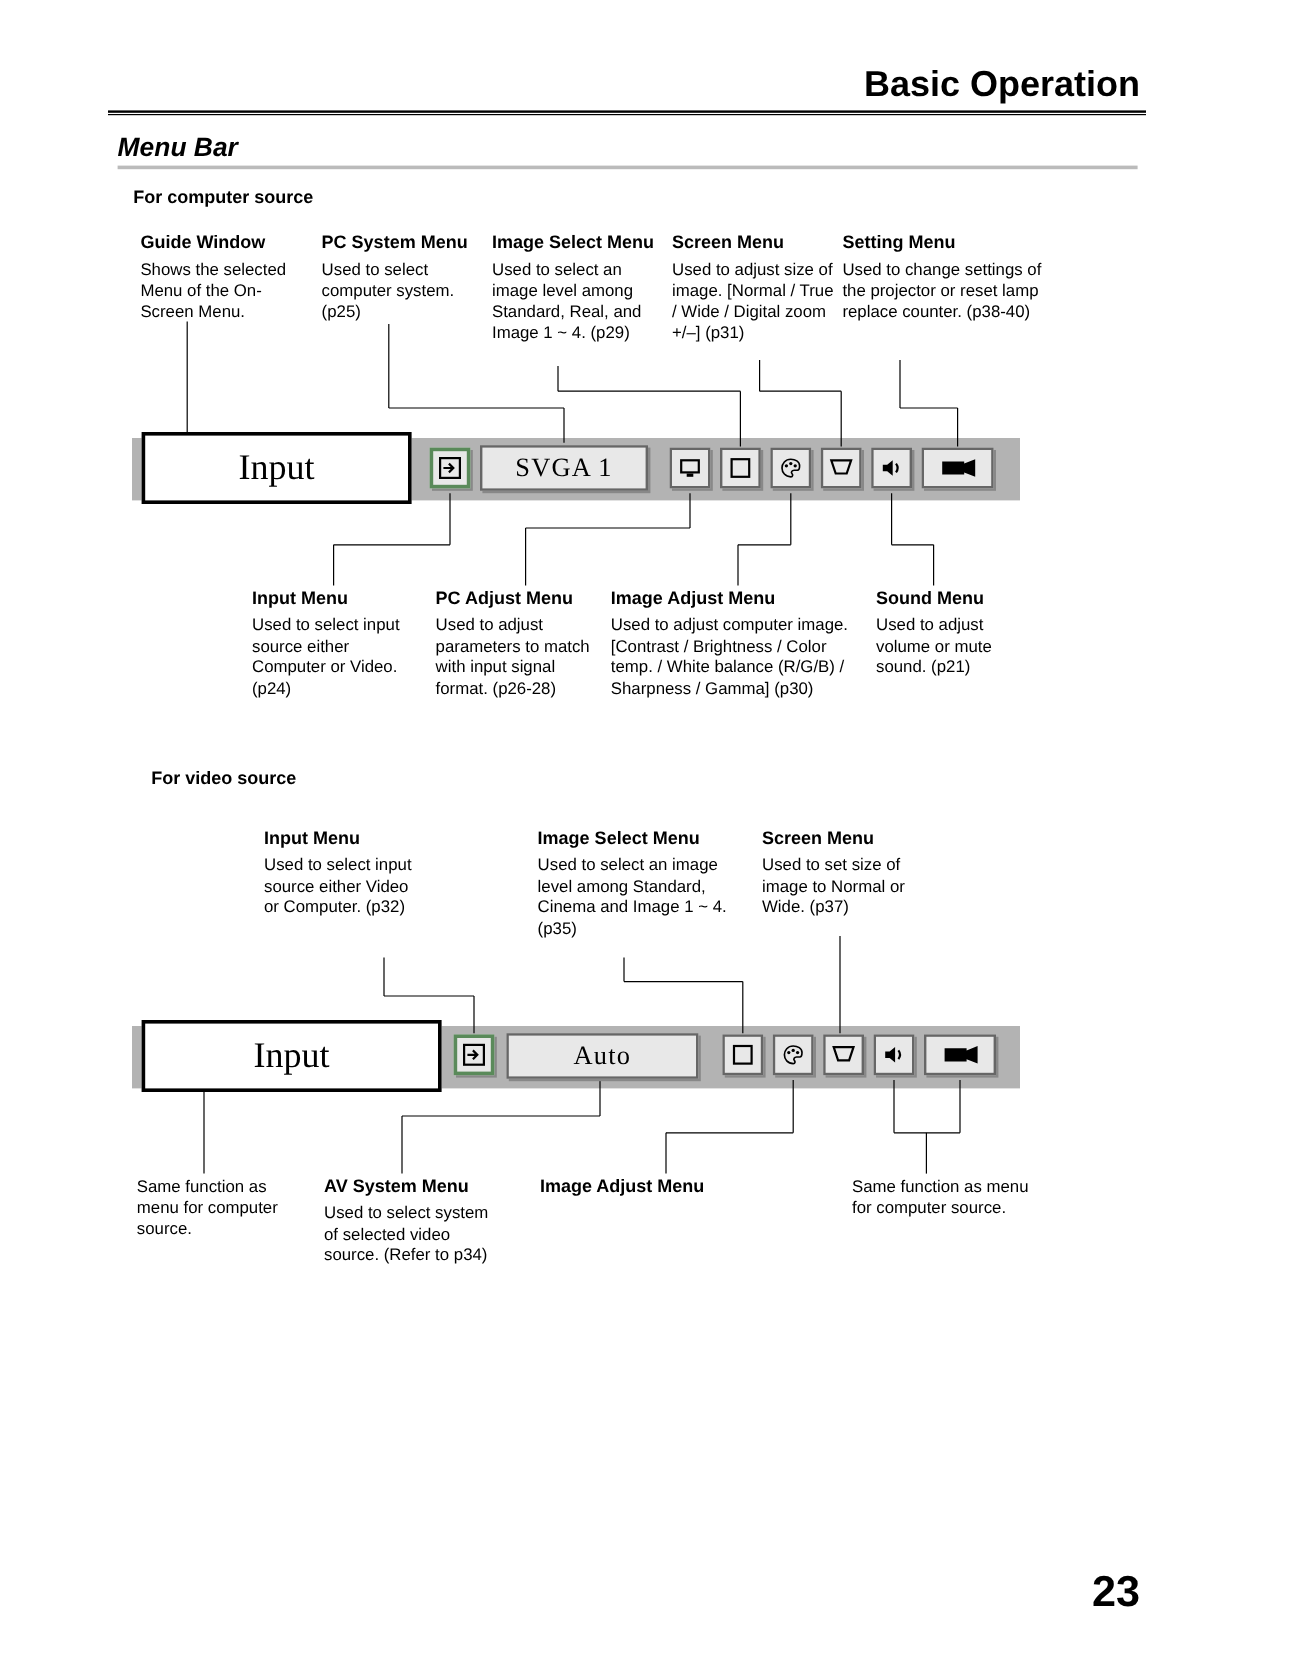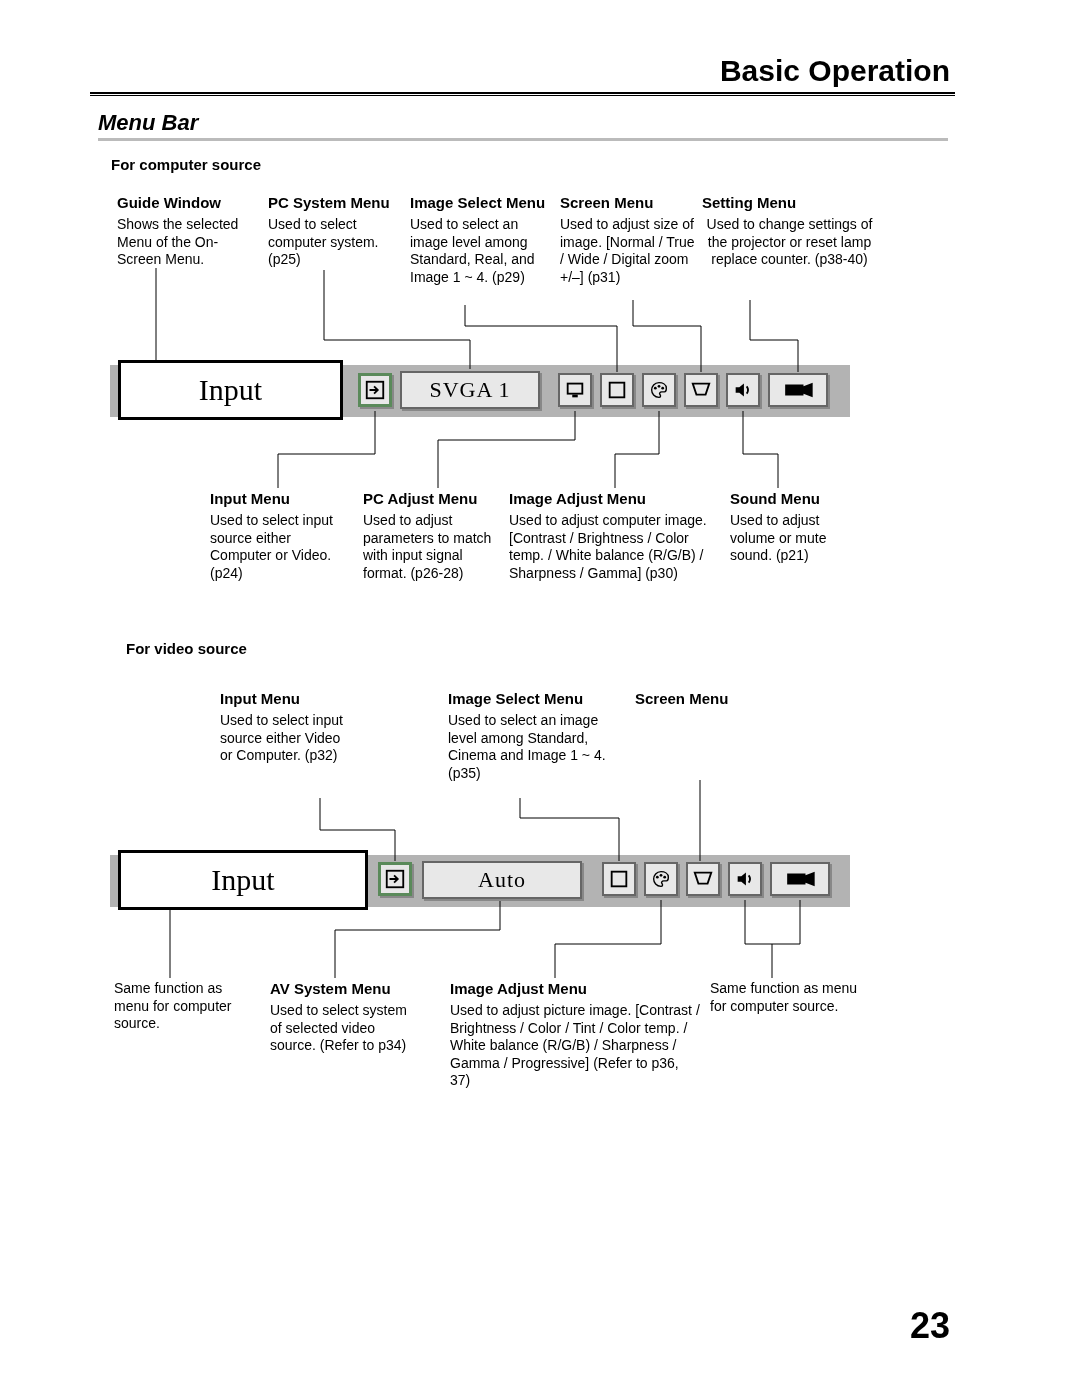--- a/index.html
+++ b/index.html
@@ -152,21 +152,21 @@
   <div class="callout-title" style="left:268px; top:194px;">PC System Menu</div>
   <div class="callout-body" style="left:268px; top:216px; width:130px;">Used to select computer system. (p25)</div>
 
   <div class="callout-title" style="left:410px; top:194px;">Image Select Menu</div>
   <div class="callout-body" style="left:410px; top:216px; width:140px;">Used to select  an image level among Standard, Real, and Image 1 ~ 4. (p29)</div>
 
   <div class="callout-title" style="left:560px; top:194px;">Screen Menu</div>
   <div class="callout-body" style="left:560px; top:216px; width:135px;">Used to adjust size of image.  [Normal / True / Wide / Digital zoom +/–] (p31)</div>
 
   <div class="callout-title" style="left:702px; top:194px;">Setting Menu</div>
-  <div class="callout-body" style="left:702px; top:216px; width:175px;text-align:center;">Used to change settings of the projector or reset  lamp replace counter. (p38-40)</div>
+  <div class="callout-body" style="left:702px; top:216px; width:175px;">Used to change settings of the projector or reset  lamp replace counter. (p38-40)</div>
 
   <div class="menubar" style="left:110px; top:365px; width:740px;"></div>
   <div class="guide-window" style="left:118px; top:360px; width:225px;">
     <span>Input</span>
   </div>
 
   <div class="icon-box active" style="left:358px; top:373px;">
     <svg class="icon-svg" viewBox="0 0 24 24">
         <rect x="3" y="3" width="18" height="18" fill="none" stroke="#000" stroke-width="2"></rect>
         <path d="M6 12 h8 M11 8 l4 4 -4 4" fill="none" stroke="#000" stroke-width="2"></path>
@@ -264,20 +264,21 @@
 
   <div class="subsection" style="left:98px; top:640px;margin-left:28px;">For video source</div>
 
   <div class="callout-title" style="left:220px; top:690px;">Input Menu</div>
   <div class="callout-body" style="left:220px; top:712px; width:135px;">Used to select input source either Video or Computer.  (p32)</div>
 
   <div class="callout-title" style="left:448px; top:690px;">Image Select Menu</div>
   <div class="callout-body" style="left:448px; top:712px; width:160px;">Used to select an image level among Standard, Cinema and Image 1 ~ 4. (p35)</div>
 
   <div class="callout-title" style="left:635px; top:690px;">Screen Menu</div>
+  <div class="callout-body" style="left:635px; top:712px; width:120px;">Used to set size of image to Normal or Wide. (p37)</div>
 
   <div class="menubar" style="left:110px; top:855px; width:740px;"></div>
   <div class="guide-window" style="left:118px; top:850px; width:250px;">
     <span>Input</span>
   </div>
 
   <div class="icon-box active" style="left:378px; top:862px;">
     <svg class="icon-svg" viewBox="0 0 24 24">
         <rect x="3" y="3" width="18" height="18" fill="none" stroke="#000" stroke-width="2"></rect>
         <path d="M6 12 h8 M11 8 l4 4 -4 4" fill="none" stroke="#000" stroke-width="2"></path>
@@ -344,18 +345,17 @@
     <line x1="745" y1="944" x2="800" y2="944"></line>
     <line x1="772" y1="944" x2="772" y2="978"></line>
   </svg>
 
   <div class="callout-body" style="left:114px; top:980px; width:140px;">Same function as menu for computer source.</div>
 
   <div class="callout-title" style="left:270px; top:980px;">AV System Menu</div>
   <div class="callout-body" style="left:270px; top:1002px; width:140px;">Used to select system of selected video source. (Refer to p34)</div>
 
   <div class="callout-title" style="left:450px; top:980px;">Image Adjust Menu</div>
-  <div class="callout-body" style="left:450px; top:1002px; width:250px;"> Used to adjust picture image. [Contrast / Brightness / Color / Tint / Color temp. / White balance (R/G/B) / Sharpness /  Gamma / Progressive] (Refer to p36, 37)</div>
 
   <div class="callout-body" style="left:710px; top:980px; width:160px;">Same function as menu for computer source.</div>
 
   <div class="page-number">23</div>
 </div>
 
 </body></html>

